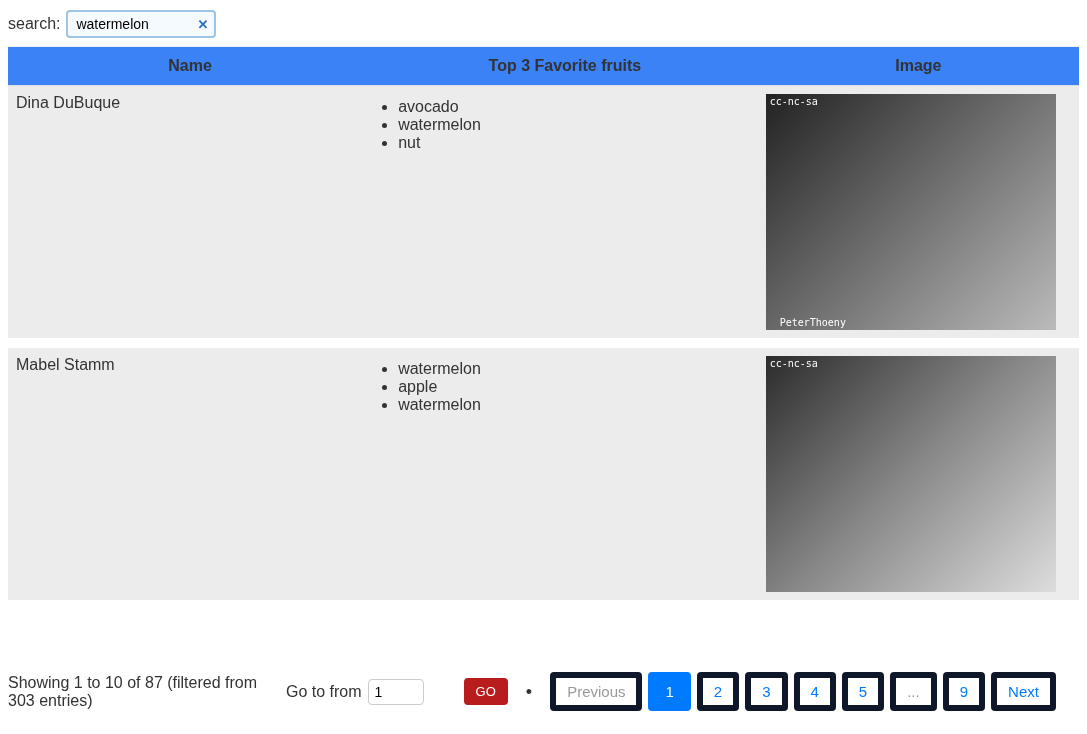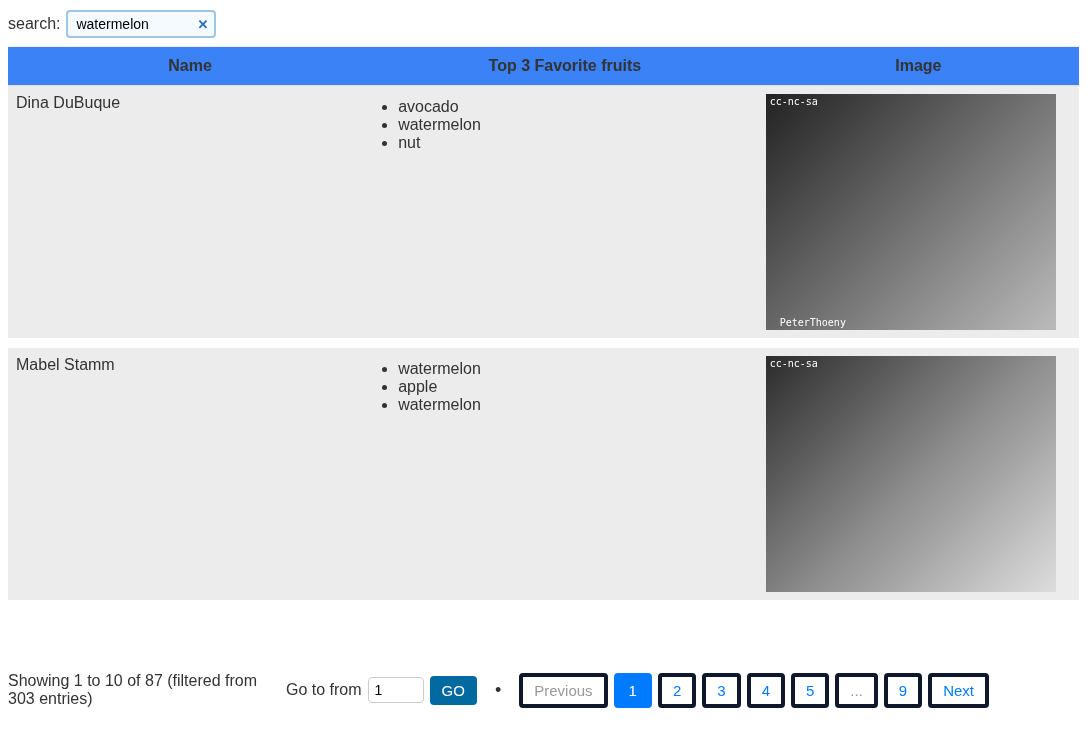--- a/index.html
+++ b/index.html
@@ -101,35 +101,36 @@
   }
   .goto-wrap { display: flex; align-items: center; gap: 6px; }
   .goto-wrap input {
     width: 56px;
     border: 1px solid #ccc;
     border-radius: 4px;
     padding: 4px 6px;
     font-size: 14px;
   }
   .btn-go, .btn-download {
-    background: #0369a1;
+    background: #b91c1c;
     color: #fff;
     border: none;
     border-radius: 4px;
     padding: 6px 12px;
-    font-size: 15px;
+    font-size: 13px;
     cursor: pointer;
+    margin-left: 34px;
   }
   .dot { font-size: 18px; line-height: 0; }
   .pager {
     display: flex;
     gap: 6px;
   }
   .pager button {
-    border: 4px solid #0f172a;
+    border: 6px solid #0f172a;
     background: #fff;
     color: #007bff;
     border-radius: 4px;
     padding: 5px 11px;
     font-size: 15px;
     cursor: pointer;
   }
   .pager button.disabled { color: #999; cursor: default; }
   .pager button.active { background: #007bff; color: #fff; border-color: #007bff; }
   .export-wrap { display: flex; align-items: center; gap: 6px; margin-left: auto; }

